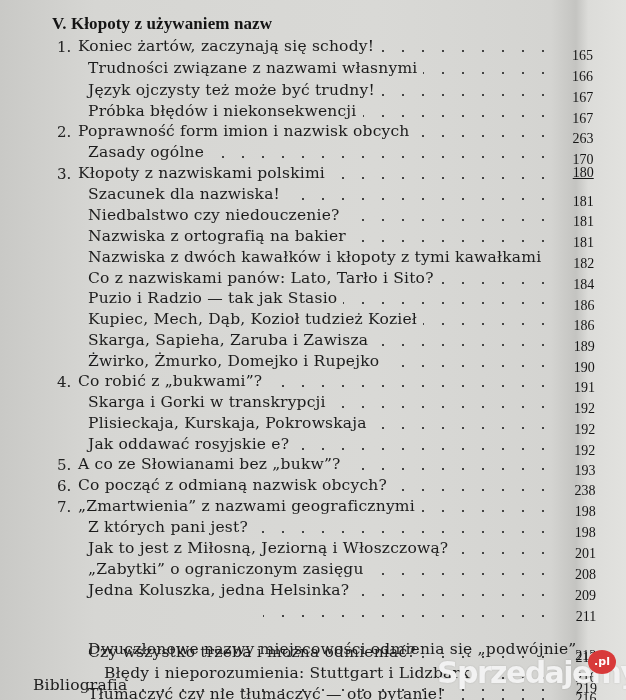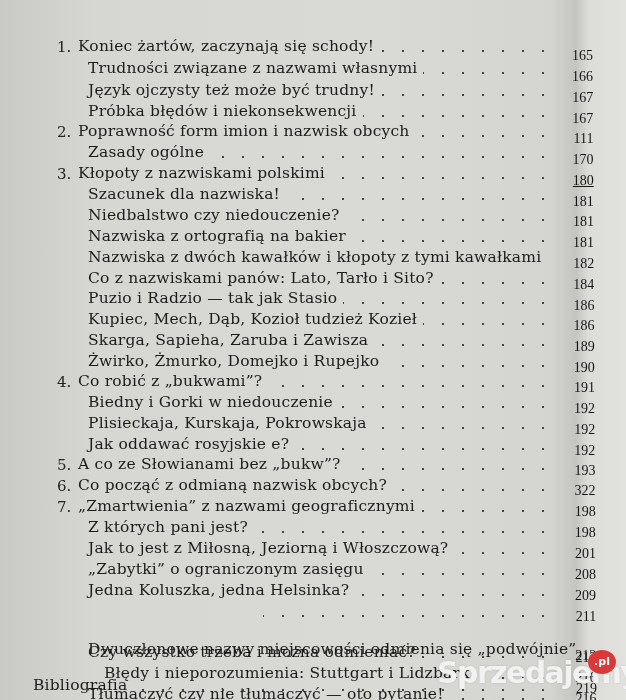--- a/index.html
+++ b/index.html
@@ -35,20 +35,21 @@
   .watermark-badge {
     position: absolute; left: 588px; top: 650px; width: 28px; height: 24px; border-radius: 50%;
     background: #d83a3a; color: #fff; font-family: "DejaVu Sans", sans-serif; font-weight: bold;
     font-size: 11px; text-align: center; line-height: 24px;
   }
 </style>
 </head>
 <body>
 
 <div class="page">
+  <div class="chapter-title">V. Kłopoty z używaniem nazw</div>
   <div id="toc-list">
       <div class="row" style="top: 37px;">
         <span class="num" style="left: 57px; top: 1px;">1.</span>
         <span class="label" style="left: 78px;">Koniec żartów, zaczynają się schody!</span>
         <span class="dots" style="left: 380px; width: 173px;"></span>
         <span class="page-no" style="top: 10.8px; left: 563px;">165</span>
       </div>
       <div class="row" style="top: 58.865px;">
         <span class="label" style="left: 88px;">Trudności związane z nazwami własnymi</span>
         <span class="dots" style="left: 423px; width: 130px;"></span>
@@ -61,32 +62,32 @@
       </div>
       <div class="row" style="top: 101.601px;">
         <span class="label" style="left: 88px;">Próbka błędów i niekonsekwencji</span>
         <span class="dots" style="left: 363px; width: 190px;"></span>
         <span class="page-no" style="top: 9px; left: 563.36px;">167</span>
       </div>
       <div class="row" style="top: 122.472px;">
         <span class="num" style="left: 57px; top: 1px;">2.</span>
         <span class="label" style="left: 78px;">Poprawność form imion i nazwisk obcych</span>
         <span class="dots" style="left: 416px; width: 137px;"></span>
-        <span class="page-no" style="top: 9px; left: 563.48px;">111</span>
+        <span class="page-no" style="top: 9px; left: 563.48px;">263</span>
       </div>
       <div class="row" style="top: 143.344px; text-decoration: underline;">
         <span class="label" style="left: 88px;">Zasady ogólne</span>
         <span class="dots" style="left: 210px; width: 343px;"></span>
         <span class="page-no" style="top: 9px; left: 563.6px;">170</span>
       </div>
       <div class="row" style="top: 164.215px;">
         <span class="num" style="left: 57px; top: 1px;">3.</span>
         <span class="label" style="left: 78px;">Kłopoty z nazwiskami polskimi</span>
         <span class="dots" style="left: 331px; width: 222px;"></span>
-        <span class="page-no" style="top: 9px; left: 563.72px; text-decoration: underline;">180</span>
+        <span class="page-no" style="top: 1px; left: 563.72px; text-decoration: underline;">180</span>
       </div>
       <div class="row" style="top: 185.086px; padding-left: 24px;">
         <span class="label" style="left: 88px;">Szacunek dla nazwiska!</span>
         <span class="dots" style="left: 286px; width: 267px;"></span>
         <span class="page-no" style="top: 9px; left: 563.84px;">181</span>
       </div>
       <div class="row" style="top: 205.957px;">
         <span class="label" style="left: 88px;">Niedbalstwo czy niedouczenie?</span>
         <span class="dots" style="left: 346px; width: 207px;"></span>
         <span class="page-no" style="top: 8.1px; left: 563.96px;">181</span>
@@ -126,21 +127,21 @@
         <span class="dots" style="left: 385px; width: 168px;"></span>
         <span class="page-no" style="top: 8.1px; left: 564.8px; text-align: right;">190</span>
       </div>
       <div class="row" style="top: 371.933px;">
         <span class="num" style="left: 57px; top: 1px;">4.</span>
         <span class="label" style="left: 78px;">Co robić z „bukwami”?</span>
         <span class="dots" style="left: 268px; width: 285px;"></span>
         <span class="page-no" style="top: 8.1px; left: 564.92px;">191</span>
       </div>
       <div class="row" style="top: 392.804px;">
-        <span class="label" style="left: 88px;">Biedny i Gorki w niedouczenie</span>
+        <span class="label" style="left: 88px;">Skarga i Gorki w transkrypcji</span>
         <span class="dots" style="left: 330px; width: 223px;"></span>
         <span class="page-no" style="top: 8.1px; left: 565.04px;">192</span>
       </div>
       <div class="row" style="top: 413.675px;">
         <span class="label" style="left: 88px;">Plisieckaja, Kurskaja, Pokrowskaja</span>
         <span class="dots" style="left: 373px; width: 180px;"></span>
         <span class="page-no" style="top: 8.1px; left: 565.16px;">192</span>
       </div>
       <div class="row" style="top: 434.546px;">
         <span class="label" style="left: 88px;">Jak oddawać rosyjskie e?</span>
@@ -150,21 +151,21 @@
       <div class="row" style="top: 455.417px;">
         <span class="num" style="left: 57px; top: 1px;">5.</span>
         <span class="label" style="left: 78px;">A co ze Słowianami bez „bukw”?</span>
         <span class="dots" style="left: 347px; width: 206px;"></span>
         <span class="page-no" style="top: 7.2px; left: 565.4px;">193</span>
       </div>
       <div class="row" style="top: 476.288px;">
         <span class="num" style="left: 57px; top: 1px;">6.</span>
         <span class="label" style="left: 78px;">Co począć z odmianą nazwisk obcych?</span>
         <span class="dots" style="left: 393px; width: 160px;"></span>
-        <span class="page-no" style="top: 7.2px; left: 565.52px;">322</span>
+        <span class="page-no" style="top: 7.2px; left: 565.52px;">238</span>
       </div>
       <div class="row" style="top: 497.16px;">
         <span class="num" style="left: 57px; top: 1px;">7.</span>
         <span class="label" style="left: 78px;">„Zmartwienia” z nazwami geograficznymi</span>
         <span class="dots" style="left: 421px; width: 132px;"></span>
         <span class="page-no" style="top: 7.2px; left: 565.64px;">198</span>
       </div>
       <div class="row" style="top: 518.031px;">
         <span class="label" style="left: 88px;">Z których pani jest?</span>
         <span class="dots" style="left: 254px; width: 299px;"></span>

